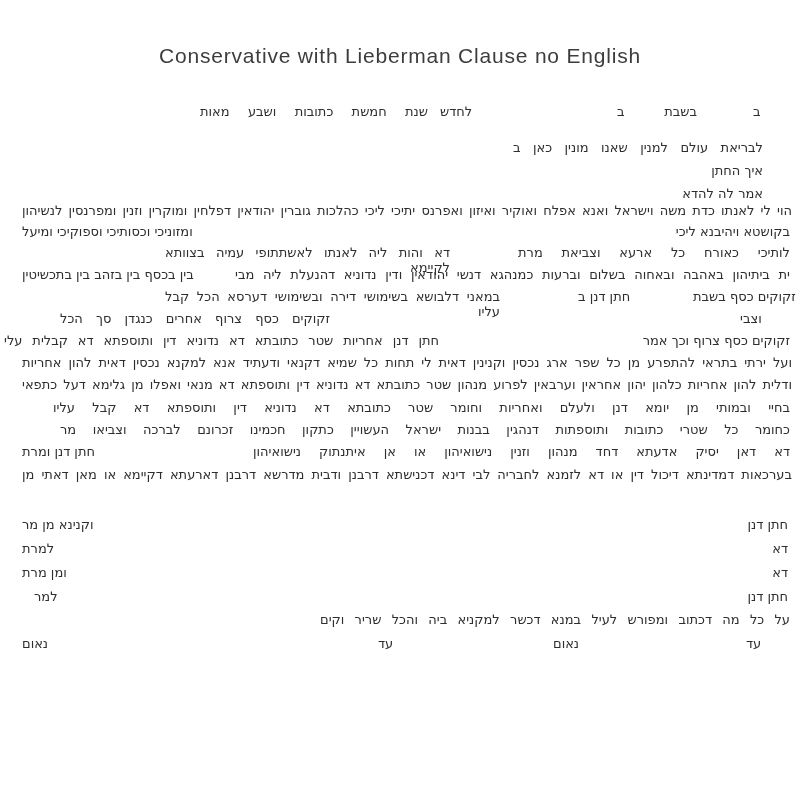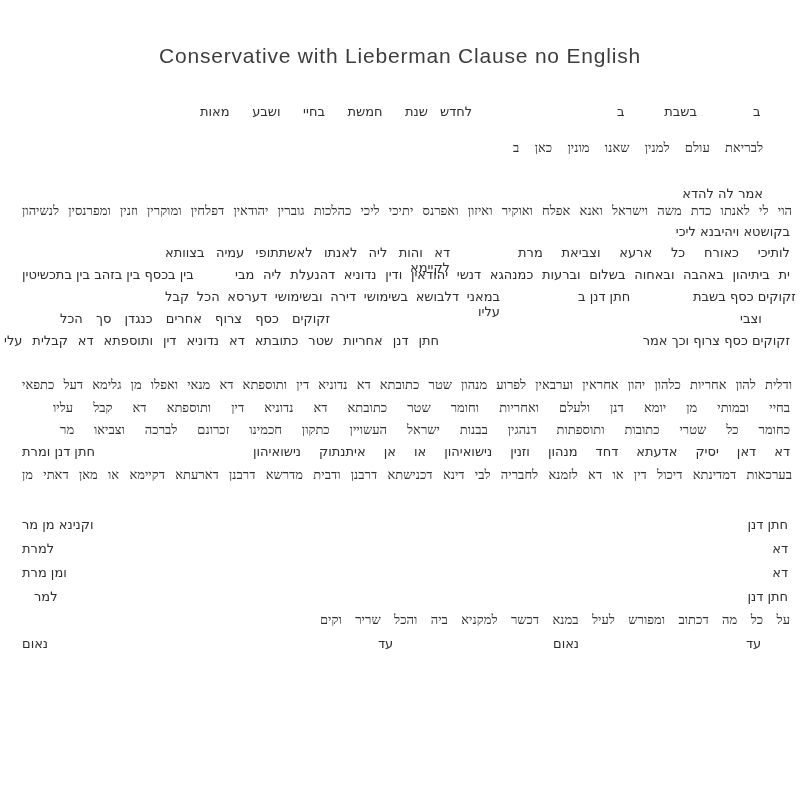--- a/index.html
+++ b/index.html
@@ -12,48 +12,52 @@
     position:absolute;top:44px;left:0;width:800px;text-align:center;
     font-family:"Liberation Sans",sans-serif;font-size:21px;letter-spacing:0.8px;
     color:#3d3d3d;font-weight:400;
   }
   .he{font-size:13px;color:#2e2e2e;direction:rtl;}
   .row{position:absolute;left:0;width:800px;height:17px;}
   .row .seg{position:absolute;top:0;white-space:nowrap;direction:rtl;unicode-bidi:isolate;}
   .row .seg.js{white-space:normal;text-align:justify;text-align-last:justify;}
   .jline{
     position:absolute;height:17px;direction:rtl;
-    text-align:justify;text-align-last:justify;font-family:Liberation Serif, serif;
+    text-align:justify;text-align-last:justify;
   }
 </style>
 </head>
 <body>
 
 <div class="page">
 
   <div class="title">Conservative with Lieberman Clause no English</div>
 
   <div class="row he" style="top:104px">
     <span class="seg" style="left:753px">ב</span>
     <span class="seg js" style="left:617px;width:80px">בשבת ב</span>
     <span class="seg" style="left:440px">לחדש</span>
-    <span class="seg js" style="left:200px;width:228px">שנת חמשת בחיי ושבע מאות</span>
+    <span class="seg js" style="left:200px;width:228px">שנת חמשת כתובות ושבע מאות</span>
   </div>
 
   <div class="jline he" style="top:140px;right:37px;width:250px">לבריאת עולם למנין שאנו מונין כאן ב</div>
 
+  <div class="row he" style="top:163px">
+    <span class="seg" style="right:37px">איך החתן</span>
+  </div>
 
   <div class="row he" style="top:186px">
     <span class="seg" style="right:37px">אמר לה להדא</span>
   </div>
 
   <div class="jline he" style="top:203px;left:22px;width:770px">הוי לי לאנתו כדת משה וישראל ואנא אפלח ואוקיר ואיזון ואפרנס יתיכי ליכי כהלכות גוברין יהודאין דפלחין ומוקרין וזנין ומפרנסין לנשיהון</div>
 
   <div class="row he" style="top:224px">
     <span class="seg" style="right:10px">בקושטא ויהיבנא ליכי</span>
+    <span class="seg" style="left:22px">ומזוניכי וכסותיכי וספוקיכי ומיעל</span>
   </div>
 
   <div class="row he" style="top:245px">
     <span class="seg js" style="right:10px;width:272px">לותיכי כאורח כל ארעא וצביאת מרת</span>
     <span class="seg js" style="left:165px;width:285px">דא והות ליה לאנתו לאשתתופי עמיה בצוותא לקיימא</span>
   </div>
 
   <div class="row he" style="top:267px">
     <span class="seg js" style="right:10px;width:555px">ית ביתיהון באהבה ובאחוה בשלום וברעות כמנהגא דנשי יהודאין ודין נדוניא דהנעלת ליה מבי</span>
     <span class="seg" style="left:22px">בין בכסף בין בזהב בין בתכשיטין</span>
@@ -68,20 +72,21 @@
   <div class="row he" style="top:311px">
     <span class="seg" style="left:740px">וצבי</span>
     <span class="seg js" style="left:60px;width:270px">זקוקים כסף צרוף אחרים כנגדן סך הכל</span>
   </div>
 
   <div class="row he" style="top:333px">
     <span class="seg" style="right:10px">זקוקים כסף צרוף וכך אמר</span>
     <span class="seg js" style="left:4px;width:435px">חתן דנן אחריות שטר כתובתא דא נדוניא דין ותוספתא דא קבלית עלי</span>
   </div>
 
+  <div class="jline he" style="top:355px;left:22px;width:770px">ועל ירתי בתראי להתפרע מן כל שפר ארג נכסין וקנינין דאית לי תחות כל שמיא דקנאי ודעתיד אנא למקנא נכסין דאית להון אחריות</div>
 
   <div class="jline he" style="top:377px;left:22px;width:770px">ודלית להון אחריות כלהון יהון אחראין וערבאין לפרוע מנהון שטר כתובתא דא נדוניא דין ותוספתא דא מנאי ואפלו מן גלימא דעל כתפאי</div>
 
   <div class="jline he" style="top:400px;right:10px;width:737px">בחיי ובמותי מן יומא דנן ולעלם ואחריות וחומר שטר כתובתא דא נדוניא דין ותוספתא דא קבל עליו</div>
 
   <div class="jline he" style="top:422px;right:10px;width:730px">כחומר כל שטרי כתובות ותוספתות דנהגין בבנות ישראל העשויין כתקון חכמינו זכרונם לברכה וצביאו מר</div>
 
   <div class="row he" style="top:444px">
     <span class="seg" style="left:22px">חתן דנן ומרת</span>
     <span class="seg js" style="right:10px;width:537px">דא דאן יסיק אדעתא דחד מנהון וזנין נישואיהון או אן איתנתוק נישואיהון</span>

